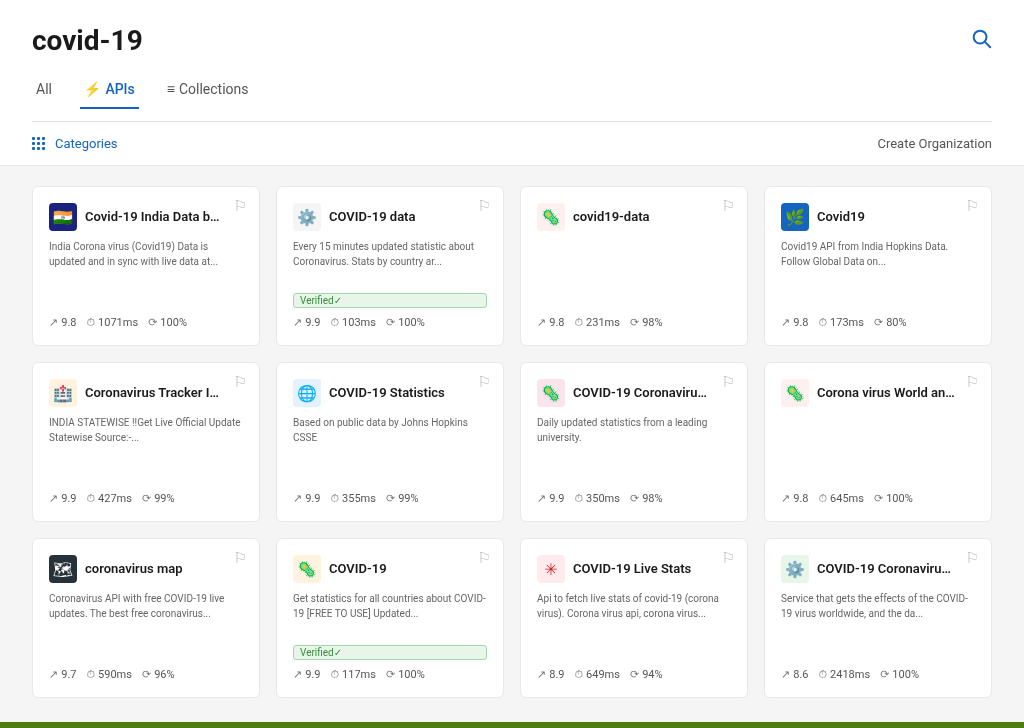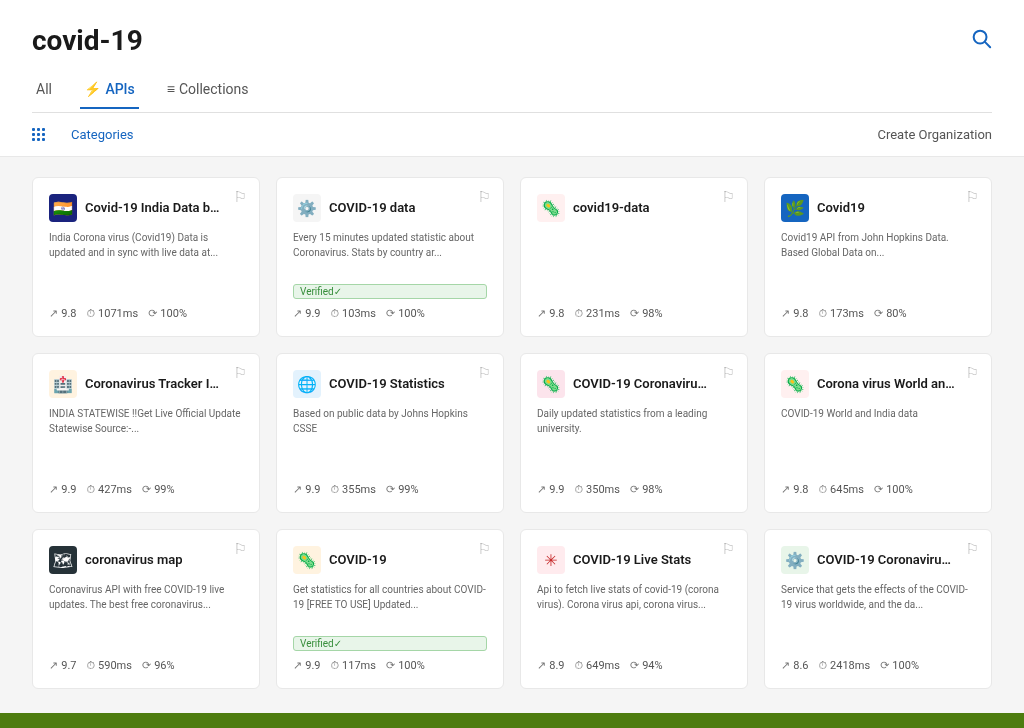--- a/index.html
+++ b/index.html
@@ -7,28 +7,28 @@
 
     .page-wrapper { background: #4d7c0f; min-height: 728px; max-width: 1024px; margin: 0 auto; }
 
     
     .header { padding: 24px 32px 0 32px; background: #fff; }
     .header-top { display: flex; justify-content: space-between; align-items: center; padding-bottom: 16px; }
     .page-title { font-size: 28px; font-weight: 700; color: #1a1a1a; }
     .search-icon-btn { cursor: pointer; color: #1565c0; font-size: 22px; }
 
     
-    .tabs { display: flex; align-items: center; gap: 24px; border-bottom: 1px solid #e0e0e0; padding-bottom: 4px; }
+    .tabs { display: flex; align-items: center; gap: 24px; border-bottom: 1px solid #e0e0e0; padding-bottom: 13px; }
     .tab { padding: 8px 4px 10px 4px; cursor: pointer; font-size: 14px; color: #555; border-bottom: 2px solid transparent; margin-bottom: -1px; }
     .tab.active { color: #1565c0; border-bottom: 2px solid #1565c0; font-weight: 500; }
     .tab-icon { margin-right: 4px; }
 
     
     .toolbar { display: flex; justify-content: space-between; align-items: center; padding: 14px 32px; background: #fff; border-bottom: 1px solid #e8e8e8; }
-    .categories-btn { color: #1565c0; font-size: 13px; cursor: pointer; display: flex; align-items: center; gap: 22px; }
+    .categories-btn { color: #1565c0; font-size: 13px; cursor: pointer; display: flex; align-items: center; gap: 6px; }
     .create-org-btn { color: #555; font-size: 13px; cursor: pointer; text-align: right; }
 
     
     .cards-grid { display: grid; grid-template-columns: repeat(4, 1fr); gap: 16px; padding: 20px 32px 24px 32px; background: #f5f5f5; }
 
     .card { background: #fff; border-radius: 6px; padding: 16px; position: relative; border: 1px solid #e8e8e8; min-height: 160px; display: flex; flex-direction: column; }
     .card-bookmark { position: absolute; top: 10px; right: 12px; color: #bbb; font-size: 15px; cursor: pointer; }
 
     .card-header { display: flex; align-items: center; gap: 8px; margin-bottom: 8px; }
     .card-logo { width: 28px; height: 28px; border-radius: 4px; object-fit: cover; flex-shrink: 0; display: flex; align-items: center; justify-content: center; font-size: 16px; }
@@ -162,21 +162,21 @@
         <span>98%</span>
       </div>
     </div>
   </div>
       <div class="card">
     <span class="card-bookmark">⚐</span>
     <div class="card-header">
       <div class="card-logo" style="background:#1565c0;color:#fff;">🌿</div>
       <span class="card-title">Covid19</span>
     </div>
-    <div class="card-desc">Covid19 API from John Hopkins Data. Based Global Data on...</div>
+    <div class="card-desc">Covid19 API from India Hopkins Data. Follow Global Data on...</div>
 
     <div class="card-stats">
       <div class="stat">
         <span class="stat-icon">↗</span>
         <span>9.8</span>
       </div>
       <div class="stat">
         <span class="stat-icon">⏱</span>
         <span>173ms</span>
       </div>
@@ -254,21 +254,20 @@
         <span>98%</span>
       </div>
     </div>
   </div>
       <div class="card">
     <span class="card-bookmark">⚐</span>
     <div class="card-header">
       <div class="card-logo" style="background:#fff0f0;color:#e53935;">🦠</div>
       <span class="card-title">Corona virus World and India...</span>
     </div>
-    <div class="card-desc">COVID-19 World and India data</div>
 
     <div class="card-stats">
       <div class="stat">
         <span class="stat-icon">↗</span>
         <span>9.8</span>
       </div>
       <div class="stat">
         <span class="stat-icon">⏱</span>
         <span>645ms</span>
       </div>

